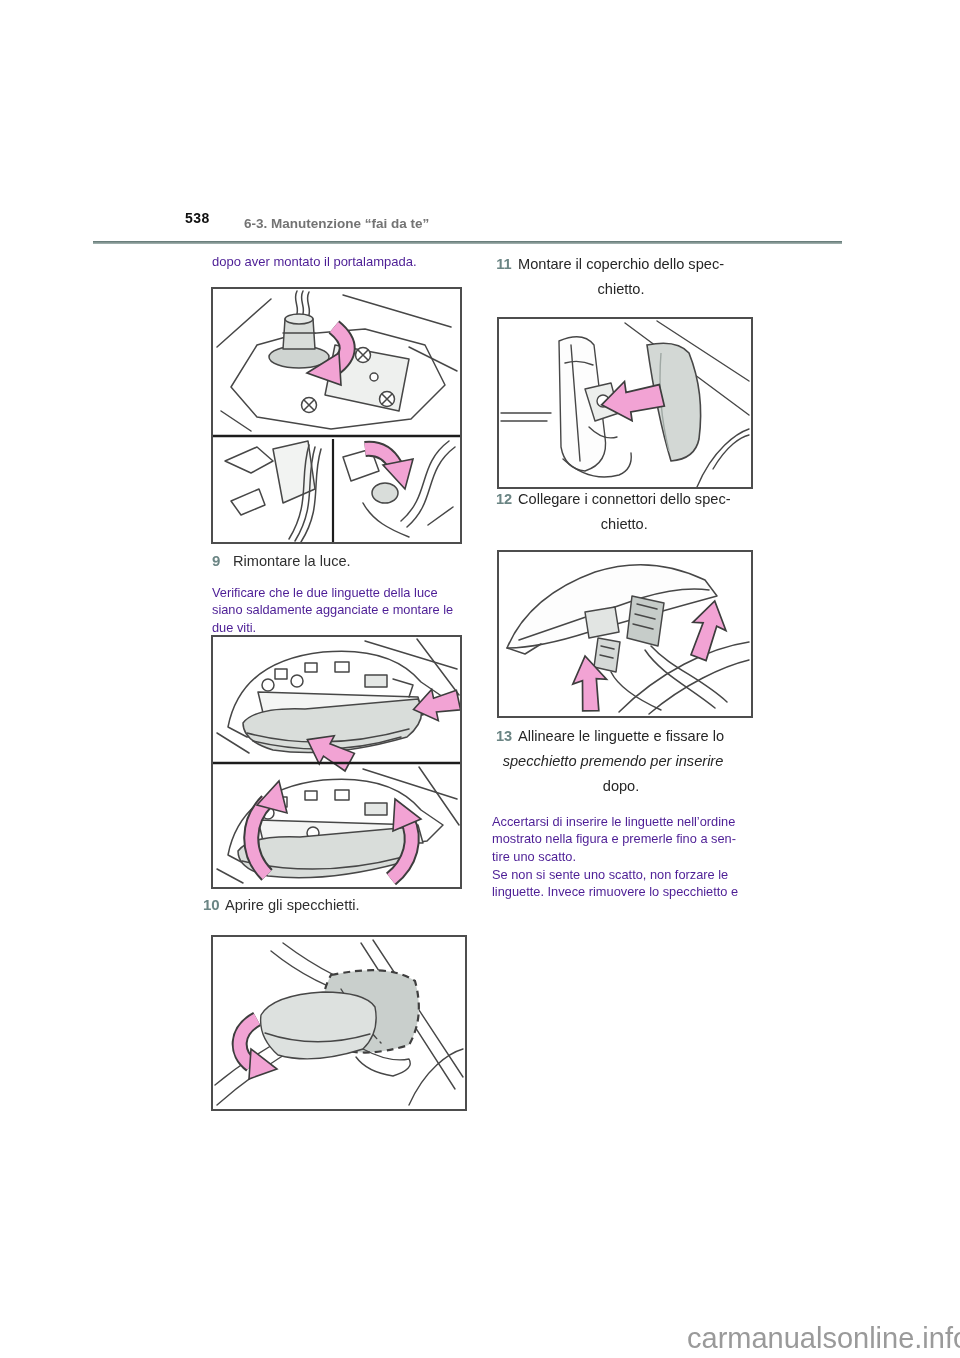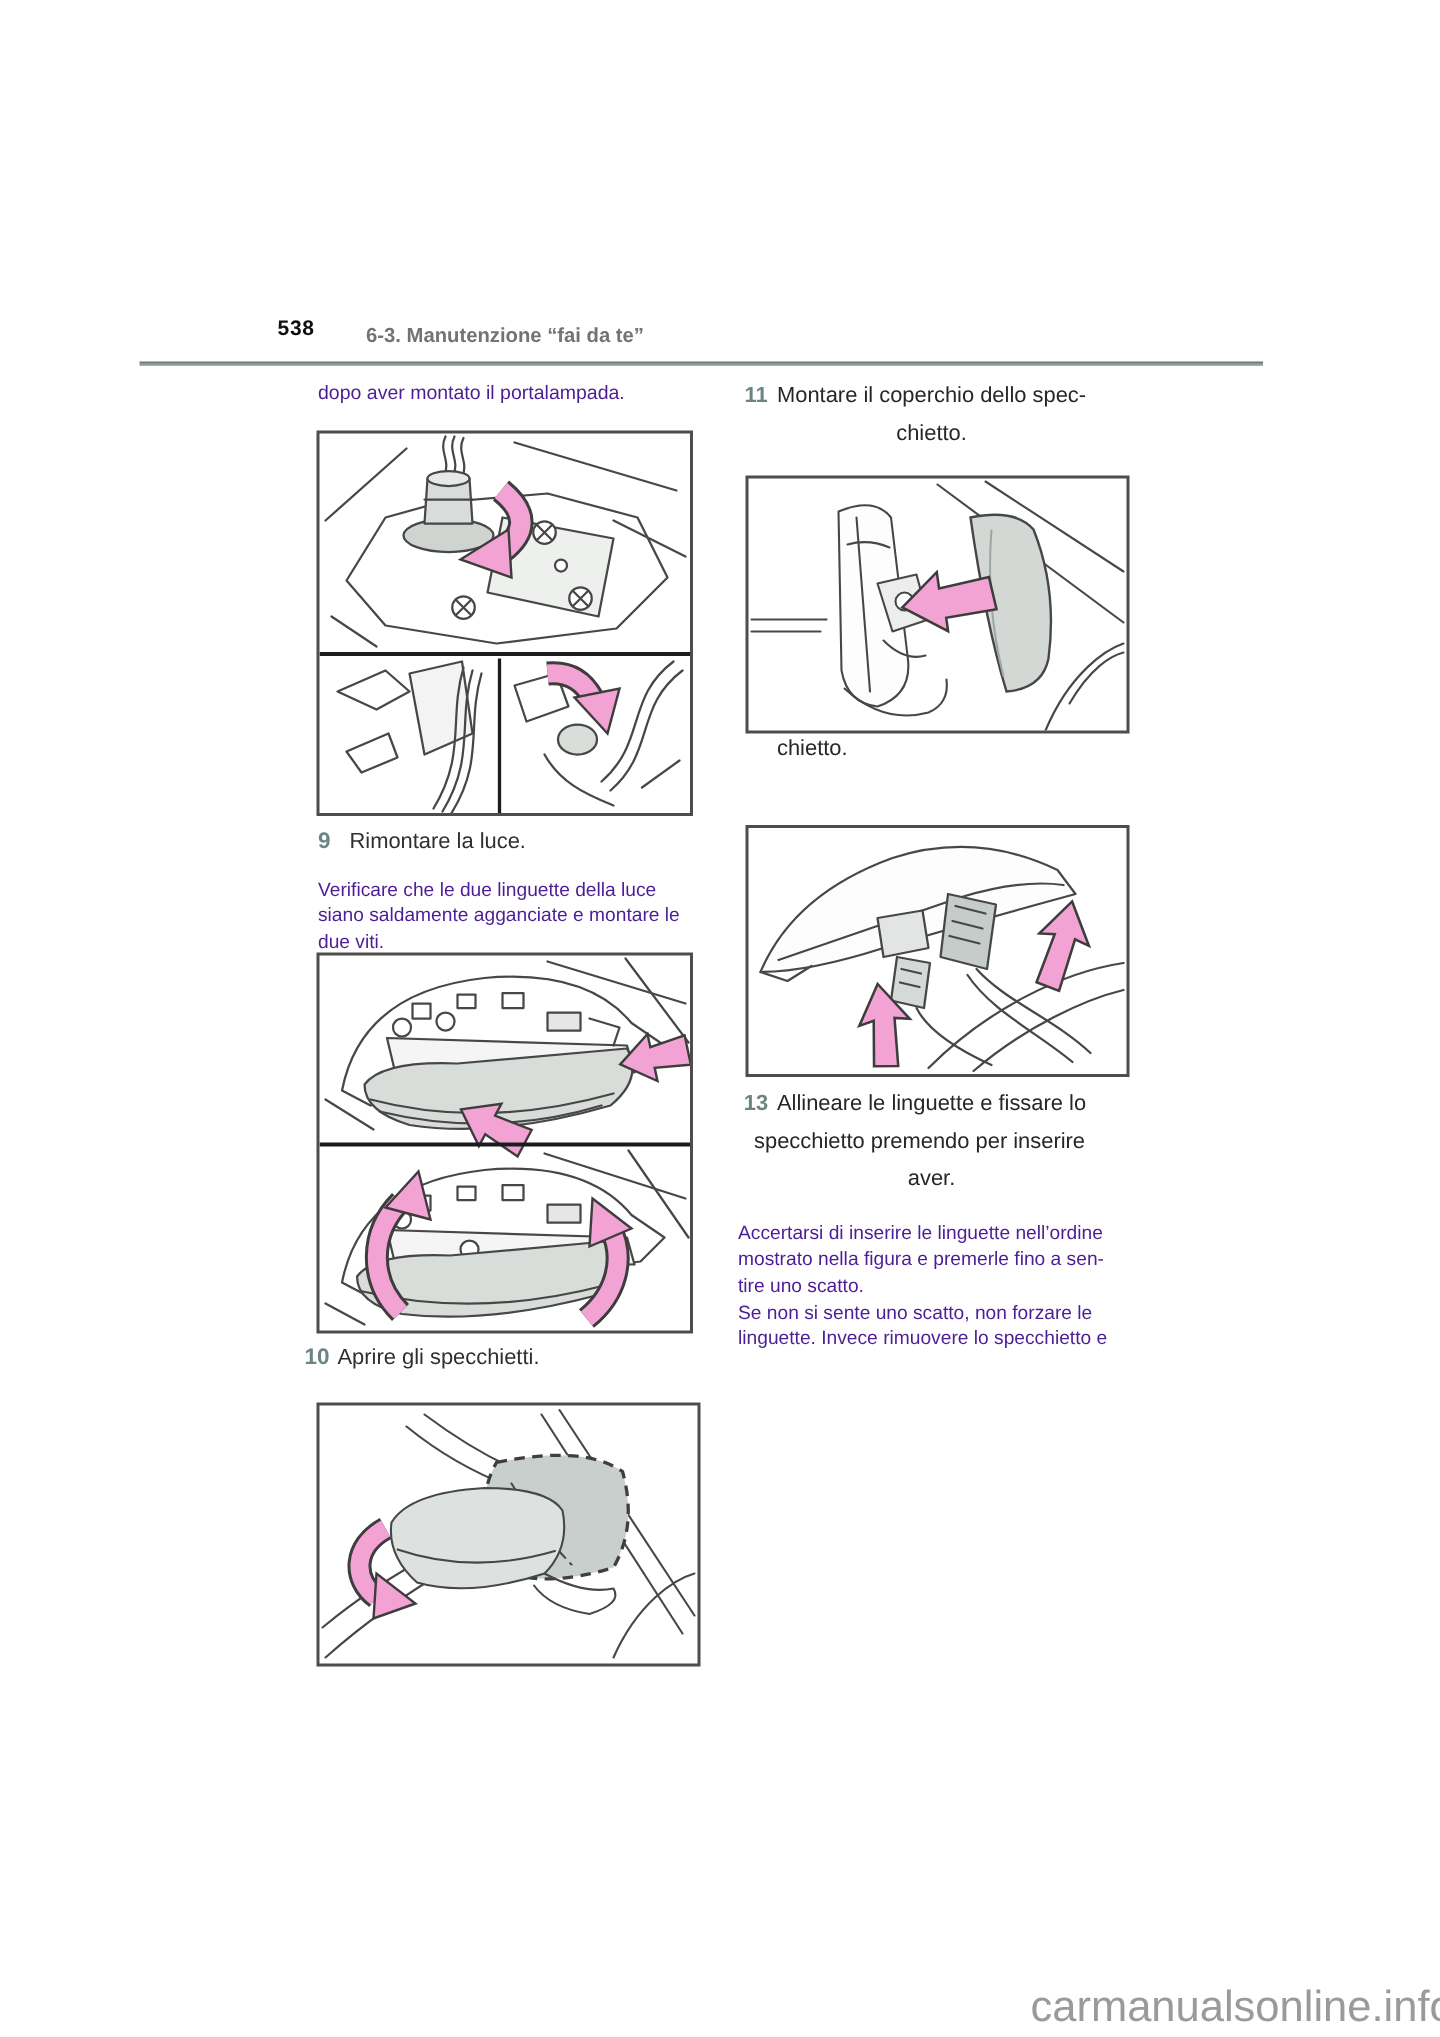--- a/index.html
+++ b/index.html
@@ -225,20 +225,21 @@
     <path d="M148,26 Q178,20 190,34 Q206,74 200,120 Q196,140 172,142 Q158,96 148,26 Z" fill="#d3d8d5" stroke="#474747" stroke-width="1.6"></path>
     <path d="M162,34 Q158,84 170,132" stroke="#9fa8a4" stroke-width="1.4" fill="none"></path>
 
     <g transform="rotate(-8 130 80)">
       <polygon points="102,82 128,62 128,73 162,70 164,92 130,93 130,102" fill="#f2a3d4" stroke="#3d3d3d" stroke-width="1.7"></polygon>
     </g>
   </svg>
 </div>
 
 <div class="abs" style="left:490px;top:487px;">
+  <div class="step-line"><span class="num indent" style="width:28px;">12</span><span>Collegare i connettori dello spec-</span></div>
   <div class="step-line" style="margin-left:28px;">chietto.</div>
 </div>
 
 <div class="abs fig" style="left:497px;top:550px;width:256px;height:168px;">
   <svg width="252" height="164" viewBox="0 0 252 164">
     <g stroke="#474747" stroke-width="1.5" fill="none" stroke-linecap="round" stroke-linejoin="round">
 
       <path d="M8,96 Q30,44 96,20 Q152,2 206,28 L218,44 Q152,62 90,80 Q40,96 8,96 Z" fill="#fdfdfd"></path>
       <path d="M20,88 Q72,70 142,46 Q182,34 210,38"></path>
       <path d="M8,96 L26,102 L42,92"></path>
@@ -260,22 +261,22 @@
       <polygon points="208,48 226,74 216,72 214,108 198,106 202,72 192,74" fill="#f2a3d4" stroke="#3d3d3d" stroke-width="1.7"></polygon>
     </g>
     <g transform="rotate(-8 88 132)">
       <polygon points="90,104 108,130 98,128 96,160 80,158 84,128 74,130" fill="#f2a3d4" stroke="#3d3d3d" stroke-width="1.7"></polygon>
     </g>
   </svg>
 </div>
 
 <div class="abs" style="left:490px;top:724px;">
   <div class="step-line"><span class="num indent" style="width:28px;">13</span><span>Allineare le linguette e fissare lo</span></div>
-  <div class="step-line" style="margin-left:12px;">specchietto premendo per inserire</div>
-  <div class="step-line" style="margin-left:28px;">aver.</div>
+  <div class="step-line" style="margin-left:12px;font-style:italic;">specchietto premendo per inserire</div>
+  <div class="step-line" style="margin-left:28px;">dopo.</div>
 </div>
 
 <div class="abs body-sm" style="left:492px;top:813px;">
   <div>Accertarsi di inserire le linguette nell’ordine</div>
   <div>mostrato nella figura e premerle fino a sen-</div>
   <div>tire uno scatto.</div>
 </div>
 <div class="abs body-sm" style="left:492px;top:866px;">
   <div>Se non si sente uno scatto, non forzare le</div>
   <div>linguette. Invece rimuovere lo specchietto e</div>

